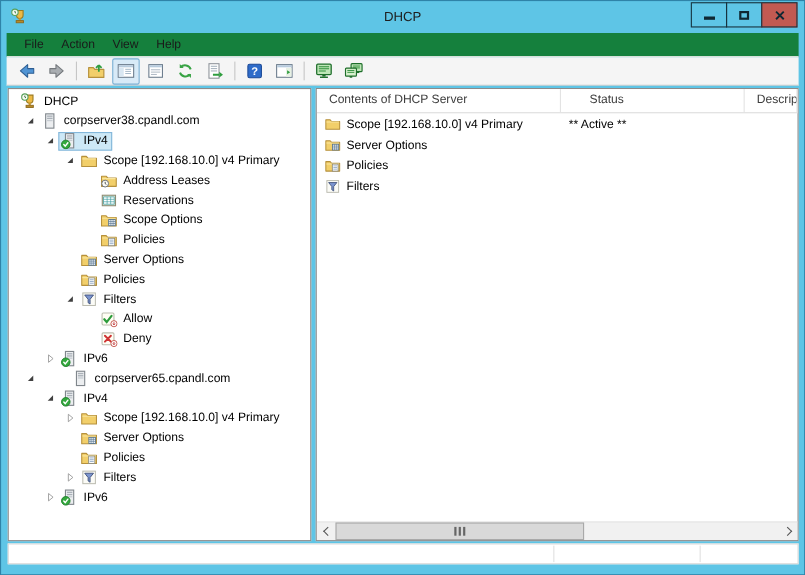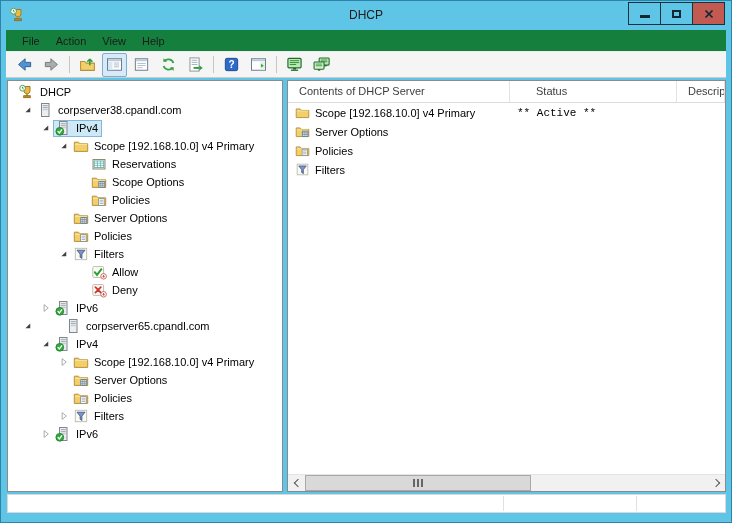--- a/index.html
+++ b/index.html
@@ -343,20 +343,29 @@
           <svg viewBox="0 0 16 16" class="icn">
             <use href="#i-folder"></use>
           </svg>
           <span class="lbl">Scope [192.168.10.0] v4 Primary</span>
         </span>
       </div>
       <div class="trow" style="padding-left: 66px;">
         <span class="exp"></span>
         <span class="node">
           <svg viewBox="0 0 16 16" class="icn">
+            <use href="#i-folder-clock"></use>
+          </svg>
+          <span class="lbl">Address Leases</span>
+        </span>
+      </div>
+      <div class="trow" style="padding-left: 66px;">
+        <span class="exp"></span>
+        <span class="node">
+          <svg viewBox="0 0 16 16" class="icn">
             <use href="#i-reservations"></use>
           </svg>
           <span class="lbl">Reservations</span>
         </span>
       </div>
       <div class="trow" style="padding-left: 66px;">
         <span class="exp"></span>
         <span class="node">
           <svg viewBox="0 0 16 16" class="icn">
             <use href="#i-folder-options"></use>
@@ -527,21 +536,21 @@
         <div class="hcell fill">Description</div>
       </div>
     <div id="list-rows">
         <div class="lrow">
           <div class="lcell" style="width: 222px;">
             <svg viewBox="0 0 16 16" class="icn">
               <use href="#i-folder"></use>
             </svg>
             <span class="lbl">Scope [192.168.10.0] v4 Primary</span>
           </div>
-          <div class="lcell" style="width: 152px; font-family: Liberation Mono, monospace;">
+          <div class="lcell" style="width: 152px;">
             <span>** Active **</span>
           </div>
           <div class="lcell fill">
             <span></span>
           </div>
         </div>
         <div class="lrow">
           <div class="lcell" style="width: 222px;">
             <svg viewBox="0 0 16 16" class="icn">
               <use href="#i-folder-options"></use>

